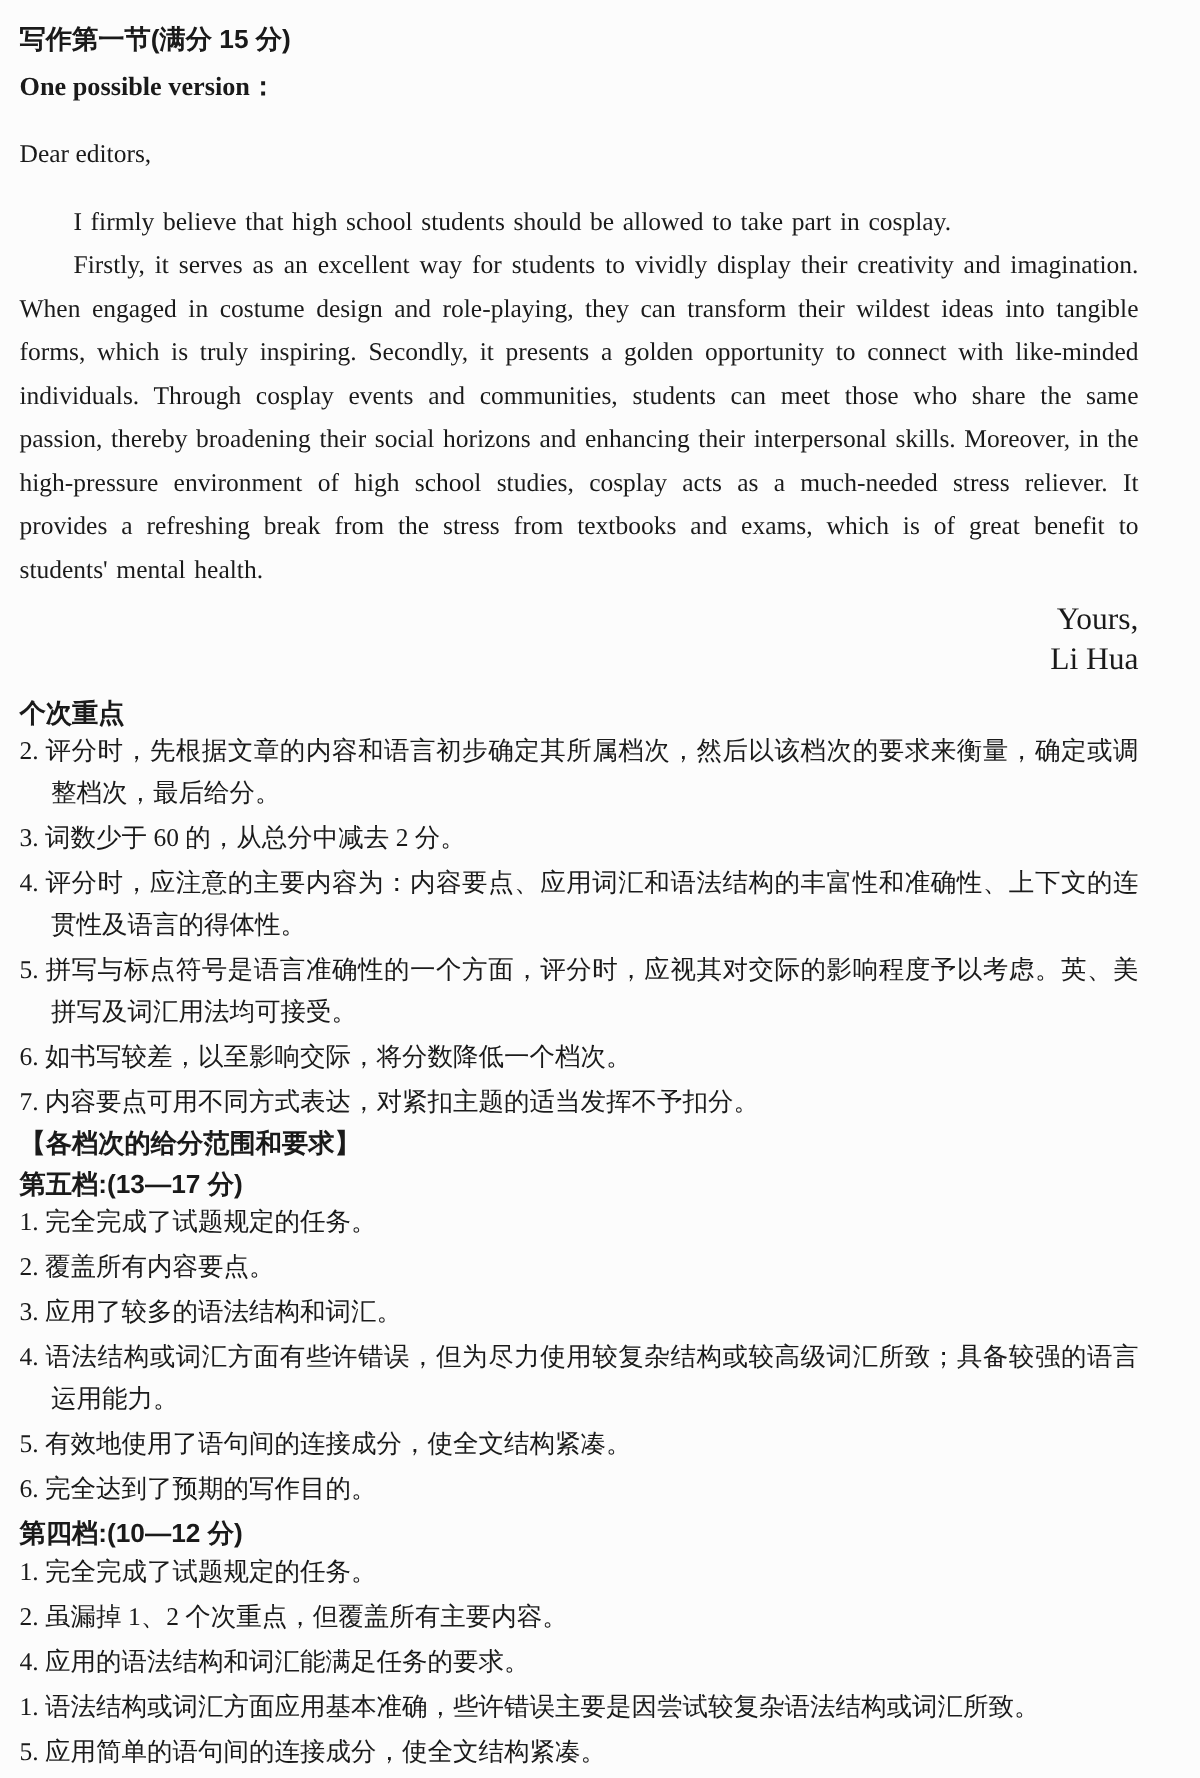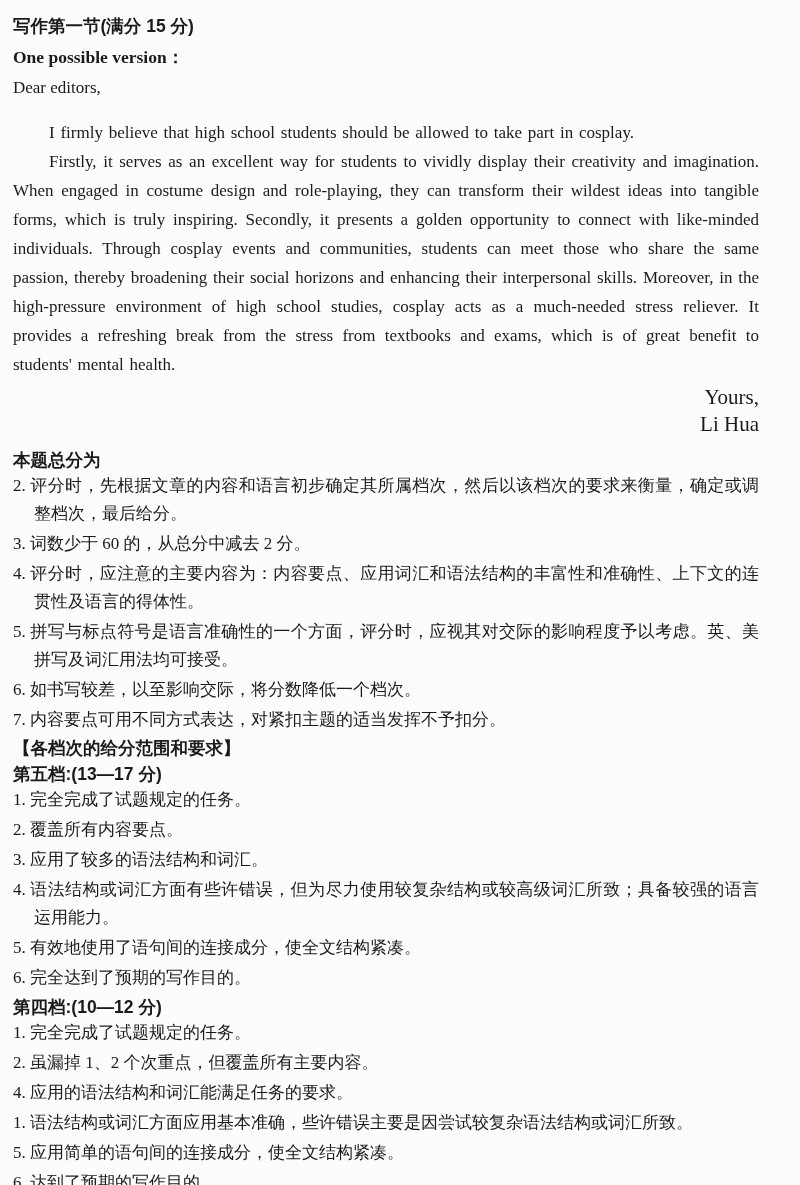--- a/index.html
+++ b/index.html
@@ -21,21 +21,21 @@
   }
   .section-heading { margin-top:6px; }
 
   .version-label {
     font-weight:bold;
     font-size:17.5px;
     line-height:20px;
     margin-top:11px;
   }
 
-  .salutation { margin-top:11px; font-size:17px; line-height:20px; }
+  .salutation { margin-top:26px; font-size:17px; line-height:20px; }
 
   .letter-para {
     font-size:17px;
     line-height:29px;
     text-align:justify;
     text-indent:36px;
     word-spacing:1.5px;
   }
   .para1 { margin-top:20px; }
 
@@ -72,21 +72,21 @@
   <div class="salutation">Dear editors,</div>
 
   <div class="letter-para para1">I firmly believe that high school students should be allowed to take part in cosplay.</div>
 
   <div class="letter-para">Firstly, it serves as an excellent way for students to vividly display their creativity and imagination. When engaged in costume design and role-playing, they can transform their wildest ideas into tangible forms, which is truly inspiring. Secondly, it presents a golden opportunity to connect with like-minded individuals. Through cosplay events and communities, students can meet those who share the same passion, thereby broadening their social horizons and enhancing their interpersonal skills. Moreover, in the high-pressure environment of high school studies, cosplay acts as a much-needed stress reliever. It provides a refreshing break from the stress from textbooks and exams, which is of great benefit to students' mental health.</div>
 
   <div class="closing">Yours,</div>
 
   <div class="signature">Li Hua</div>
 
-  <div class="h-cn principles-heading">本题总分为</div>
+  <div class="h-cn principles-heading">个次重点</div>
 
   <div>
     <div class="cn-item">2. 评分时，先根据文章的内容和语言初步确定其所属档次，然后以该档次的要求来衡量，确定或调整档次，最后给分。</div>
     <div class="cn-item">3. 词数少于 60 的，从总分中减去 2 分。</div>
     <div class="cn-item">4. 评分时，应注意的主要内容为：内容要点、应用词汇和语法结构的丰富性和准确性、上下文的连贯性及语言的得体性。</div>
     <div class="cn-item">5. 拼写与标点符号是语言准确性的一个方面，评分时，应视其对交际的影响程度予以考虑。英、美拼写及词汇用法均可接受。</div>
     <div class="cn-item">6. 如书写较差，以至影响交际，将分数降低一个档次。</div>
     <div class="cn-item">7. 内容要点可用不同方式表达，对紧扣主题的适当发挥不予扣分。</div>
   </div>
 

